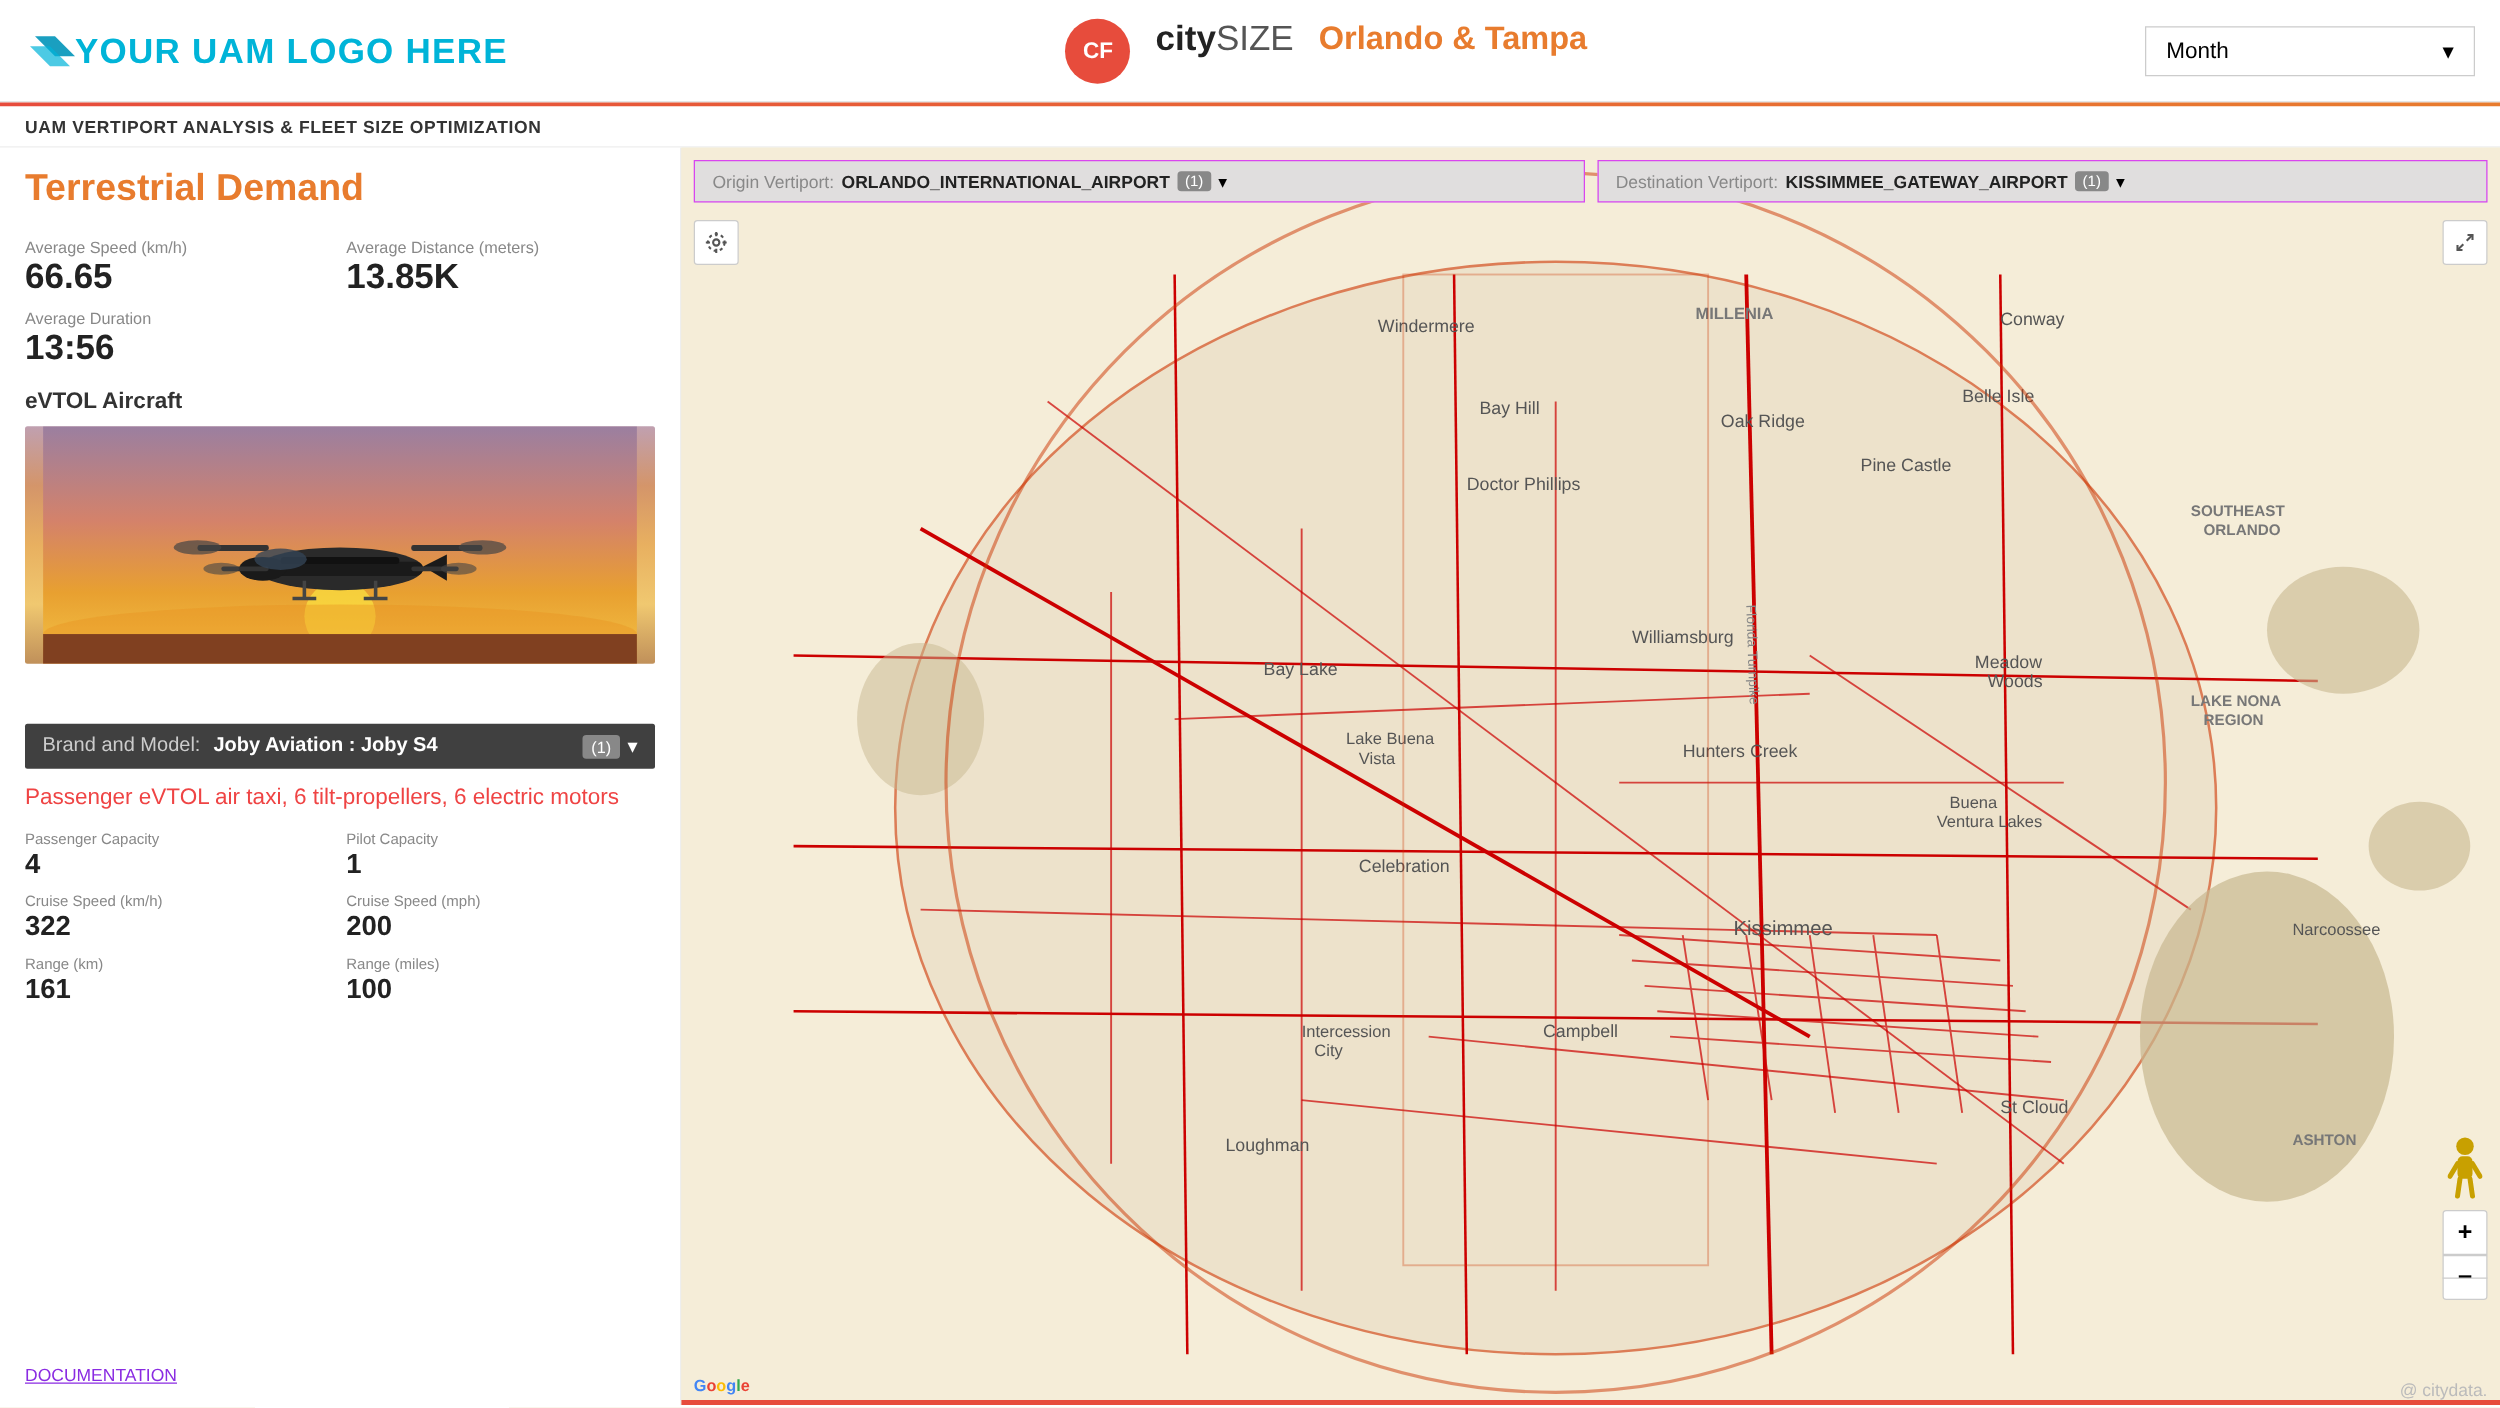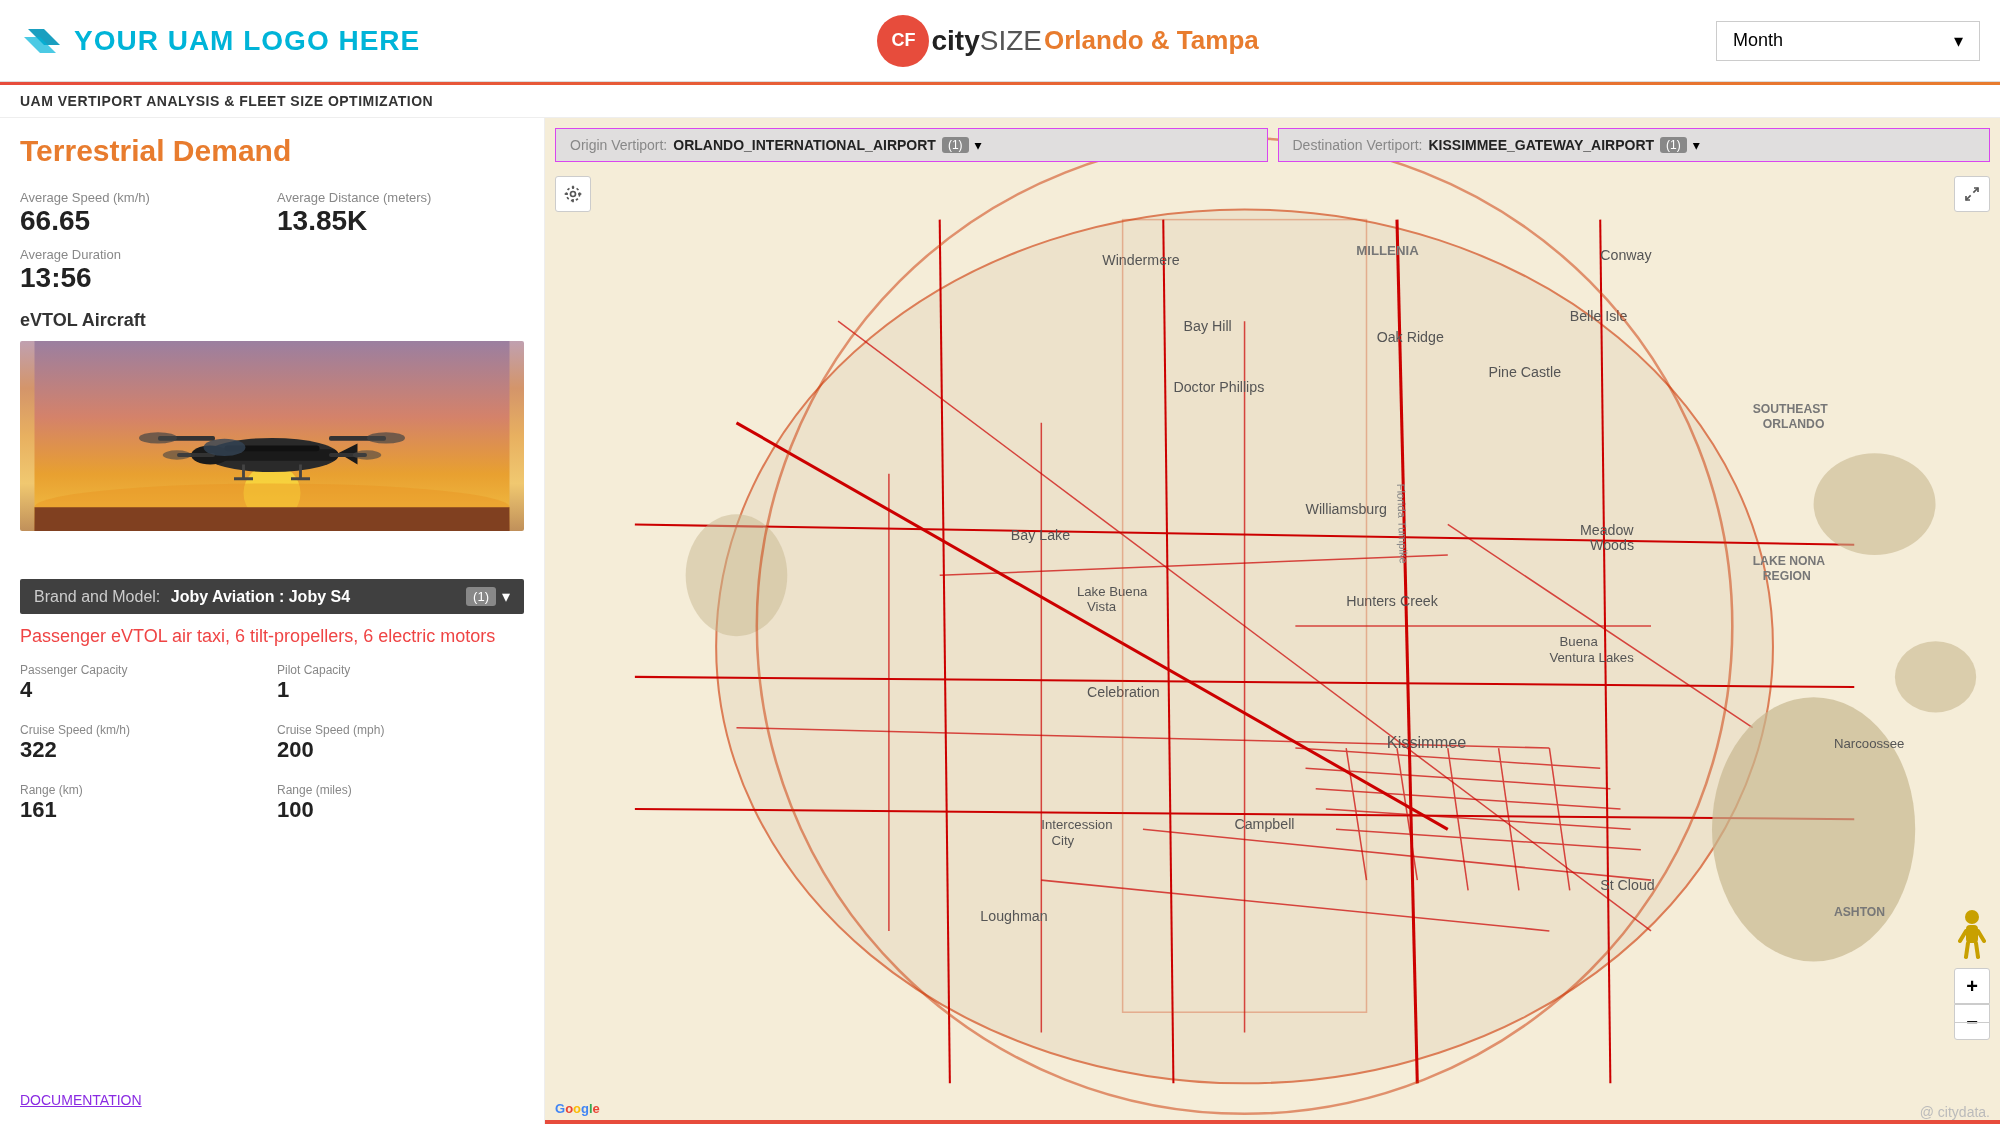--- a/index.html
+++ b/index.html
@@ -10,40 +10,39 @@
       display: flex;
       align-items: center;
       padding: 10px 20px;
       border-bottom: 1px solid #ddd;
       height: 82px;
       background: #fff;
     }
     .logo-area {
       display: flex;
       align-items: center;
-      gap: 14px;
+      gap: 0;
       flex: 0 0 auto;
       text-align: center;
     }
     .logo-chevron {
       width: 40px;
       height: 40px;
     }
     .logo-text {
       font-size: 28px;
       font-weight: bold;
       color: #00b4d8;
       letter-spacing: 1px;
     }
     .header-center {
       flex: 1;
       display: flex;
       justify-content: center;
-      align-items: center;
-      gap: 2px;
+      gap: 20px;
     }
     .cf-badge {
       width: 52px;
       height: 52px;
       background: #e74c3c;
       border-radius: 50%;
       display: flex;
       align-items: center;
       justify-content: center;
       color: white;
@@ -156,21 +155,21 @@
       gap: 6px;
     }
     .aircraft-desc {
       font-size: 18px;
       color: #ef4444;
       margin-top: 2px;
     }
     .specs-grid {
       display: grid;
       grid-template-columns: 1fr 1fr;
-      gap: 14px 10px;
+      gap: 4px 10px;
     }
     .spec-label {
       font-size: 12px;
       color: #888;
       margin-top: 6px;
     }
     .spec-value {
       font-size: 22px;
       font-weight: bold;
       color: #222;

